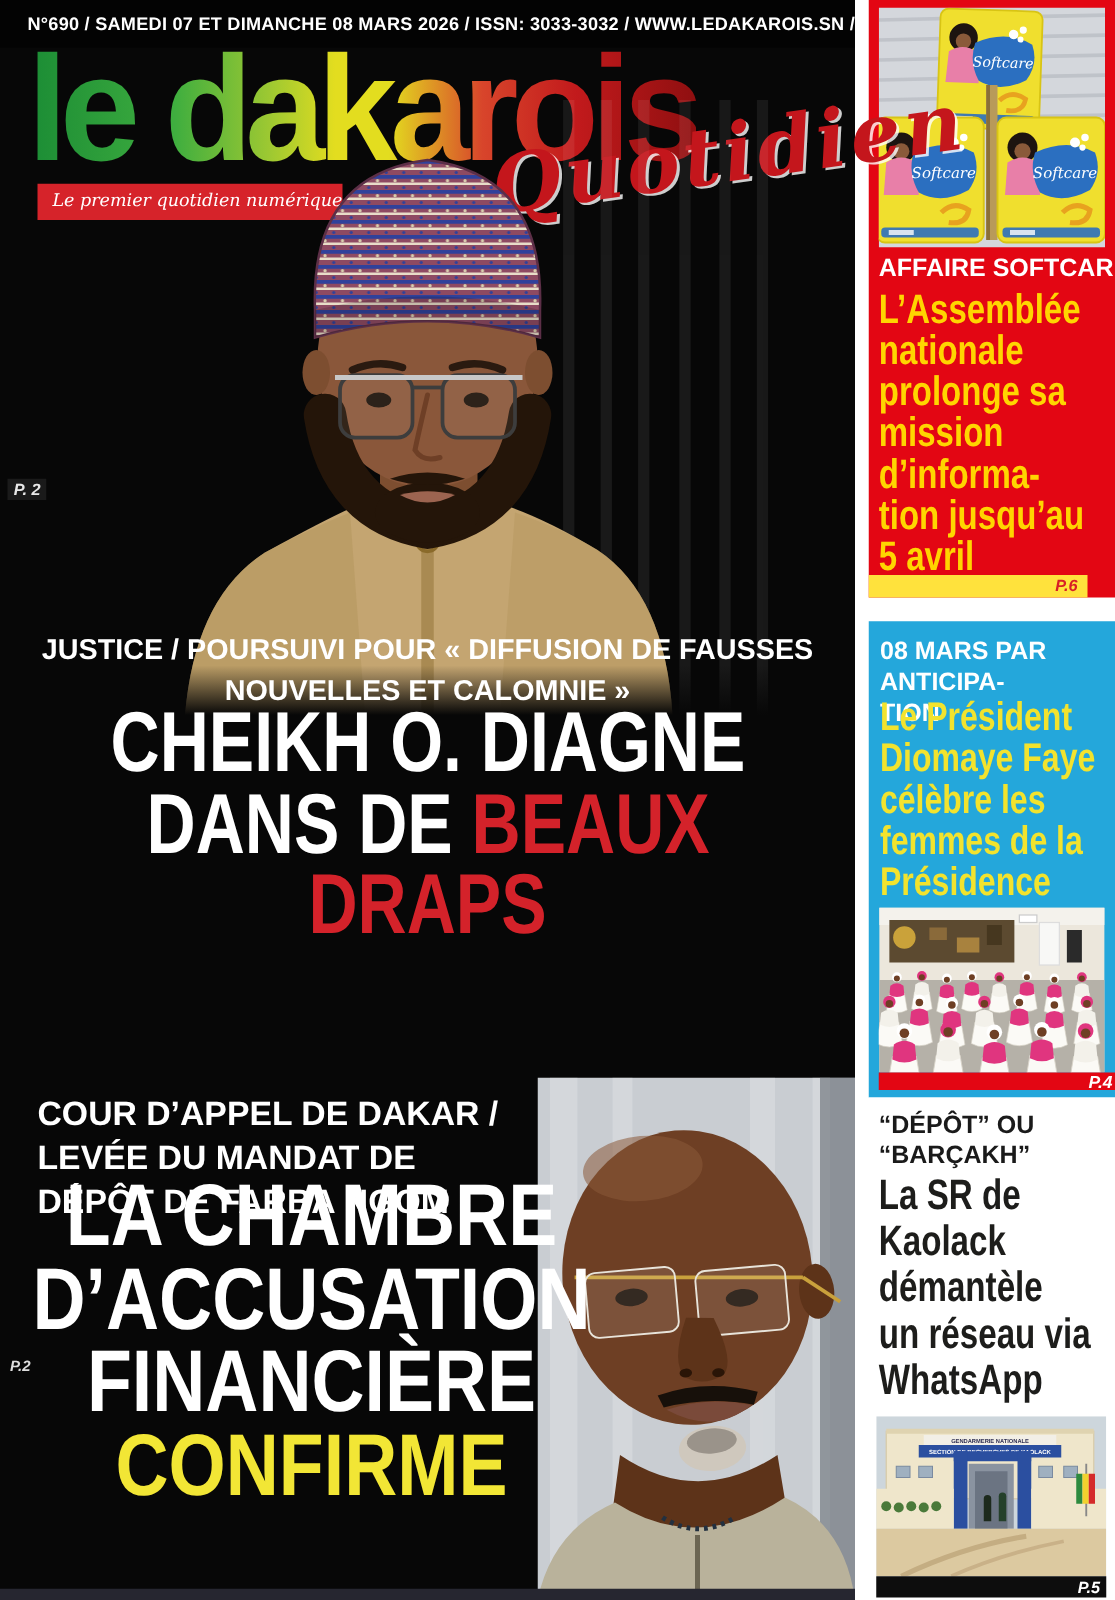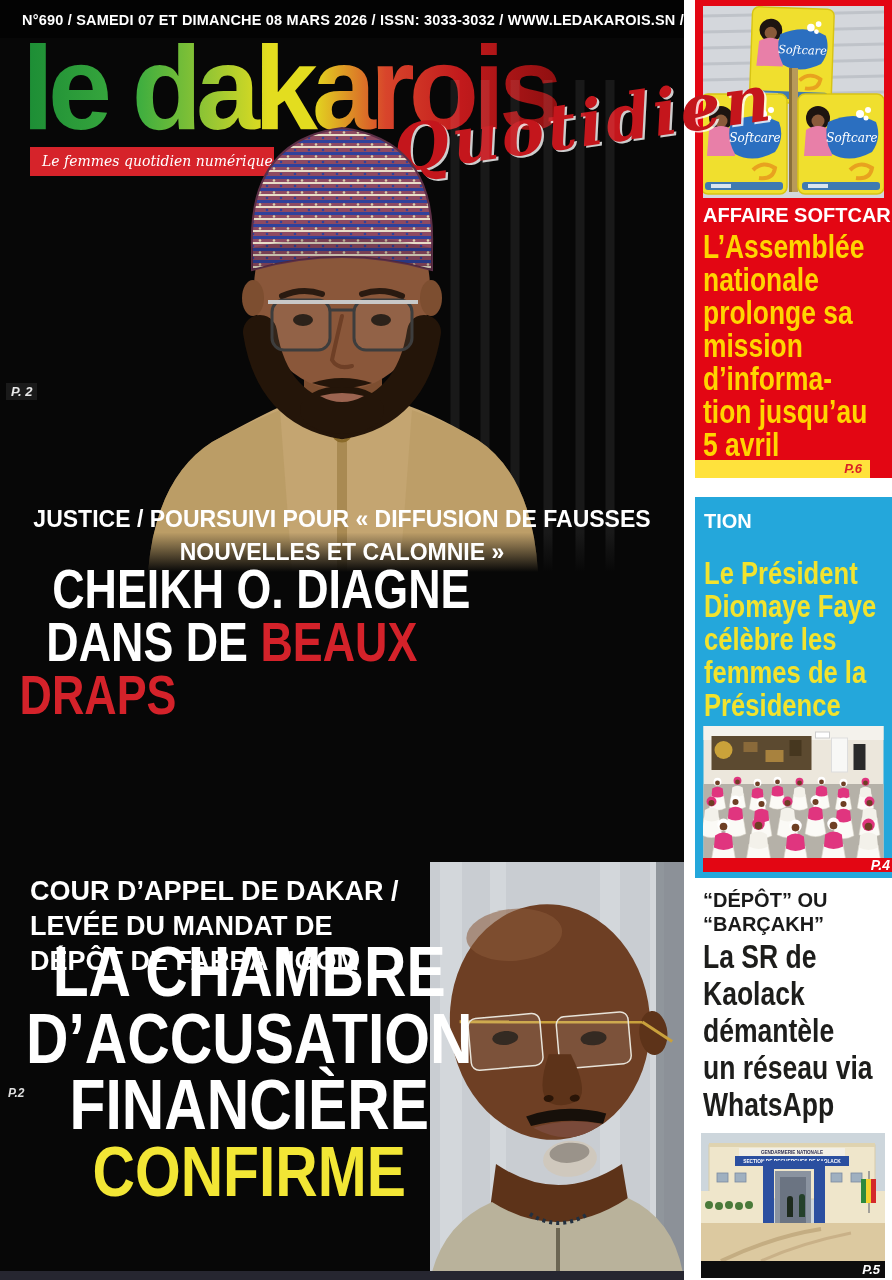--- a/index.html
+++ b/index.html
@@ -30,22 +30,22 @@
           text-shadow:2px 2px 0 rgba(255,255,255,.8);}
 
   .portrait-main{position:absolute;left:60px;top:80px;width:565px;height:492px;z-index:3;}
 
   .pref-top{position:absolute;left:6px;top:383px;z-index:4;color:#e8e8e8;font-size:13px;
           font-weight:bold;font-style:italic;background:rgba(40,40,40,.6);padding:1px 5px;}
 
   .kicker-main{position:absolute;left:0;top:503px;width:684px;z-index:4;text-align:center;
           color:#fff;font-weight:bold;font-size:23px;line-height:1.42;}
 
-  .headline-main{position:absolute;left:0;top:562px;width:684px;z-index:4;text-align:left;
-          font-weight:900;font-size:56px;line-height:.95;color:#fff;}
+  .headline-main{position:absolute;left:0;top:562px;width:684px;z-index:4;text-align:center;
+          font-weight:900;font-size:68px;line-height:.95;color:#fff;}
   .headline-main .hl-line{display:block;white-space:nowrap;}
   .headline-main .sq{display:inline-block;transform:scaleX(.8);transform-origin:center;}
   .red-txt{color:#d4222a;}
 
   
   .portrait-2{position:absolute;left:430px;top:862px;width:254px;height:418px;z-index:1;}
   .kicker-2{position:absolute;left:30px;top:874px;z-index:2;color:#fff;font-weight:bold;
           font-size:27px;line-height:1.3;}
   .headline-2{position:absolute;left:26px;top:939px;z-index:2;color:#fff;font-weight:900;
           font-size:70px;line-height:.95;text-align:center;}
@@ -90,21 +90,21 @@
 </head>
 <body>
 
 <div id="page">
 
   <div id="main-col">
 
     <div class="topbar">N°690 / SAMEDI 07 ET DIMANCHE 08 MARS 2026 / ISSN: 3033-3032 / WWW.LEDAKAROIS.SN / 77 585 40 11</div>
 
     <div class="logo-wordmark">le dakarois</div>
-    <div class="tagline-banner">Le femmes quotidien numérique</div>
+    <div class="tagline-banner">Le premier quotidien numérique</div>
     <div class="quotidien-script">Quotidien</div>
 
     <svg class="portrait-main" viewBox="0 0 565 492">
       <defs>
         <pattern id="kufiPat" width="14" height="12" patternUnits="userSpaceOnUse">
           <rect width="14" height="12" fill="#8e4a62"></rect>
           <path d="M0 0h14v3H0z" fill="#30419b"></path>
           <path d="M0 6h14v2H0z" fill="#e8ddc8"></path>
           <circle cx="4" cy="4.5" r="1.3" fill="#d8cfae"></circle>
           <circle cx="11" cy="10" r="1.3" fill="#30419b"></circle>
@@ -274,20 +274,21 @@
         <div>mission</div>
         <div>d’informa-</div>
         <div>tion jusqu’au</div>
         <div>5 avril</div>
       </div>
       <div class="yellow-strip">P.6</div>
     </div>
 
     <div class="block-cyan">
       <div class="cyan-kicker">
+        <div>08 MARS PAR ANTICIPA-</div>
         <div>TION</div>
       </div>
       <div class="cyan-headline">
         <div>Le Président</div>
         <div>Diomaye Faye</div>
         <div>célèbre les</div>
         <div>femmes de la</div>
         <div>Présidence</div>
       </div>
       <svg class="women-photo" viewBox="0 0 180 132">

